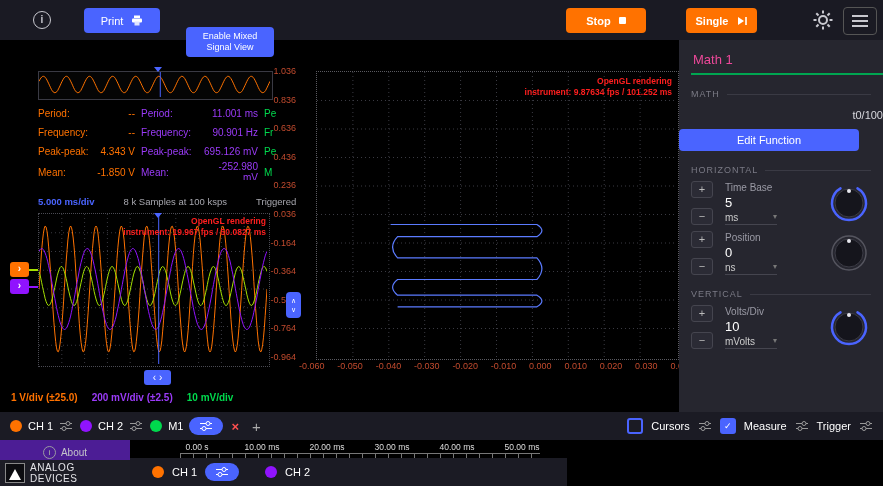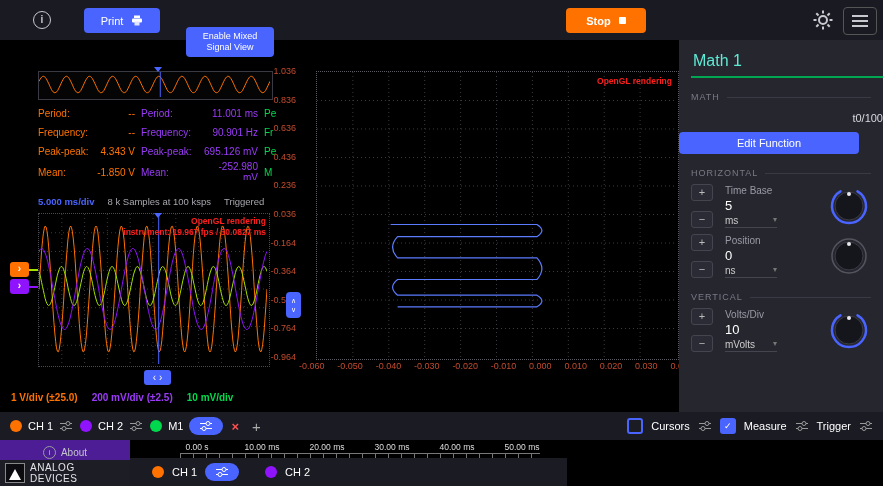--- a/index.html
+++ b/index.html
@@ -26,21 +26,21 @@
   .preview{position:absolute;left:38px;top:71px;width:233px;height:27px;border:1px solid #3a3a44;background:#050505;}
   .preview svg,.scope svg,.xyplot svg{position:absolute;left:0;top:0;}
   .trig-flag{position:absolute;left:154px;top:67px;width:0;height:0;border-left:4px solid transparent;
     border-right:4px solid transparent;border-top:5px solid #4a64ff;}
   
   .meas{position:absolute;left:38px;top:104px;width:242px;font-size:10px;overflow:hidden;}
   .meas-row{display:grid;grid-template-columns:55px 48px 60px 63px 14px;height:19px;align-items:center;}
   .c1{color:#ff7200;} .c2{color:#9b3bf8;} .c3{color:#00d94d;white-space:nowrap;}
   .mv{text-align:right;padding-right:6px;}
   
-  .tbrow{position:absolute;left:38px;top:196px;width:260px;font-size:9.5px;display:flex;gap:13px;white-space:nowrap;}
+  .tbrow{position:absolute;left:38px;top:196px;width:260px;font-size:9.5px;display:flex;gap:29px;white-space:nowrap;}
   .tb-blue{color:#4a64ff;font-weight:bold;}
   .tb-gray{color:#a7a7ae;}
   
   .scope{position:absolute;left:38px;top:213px;width:230px;height:152px;border:1px dotted #4a4a52;background:#000;}
   .gl-text{position:absolute;right:3px;top:2px;text-align:right;color:#ff1f1f;font-size:8.5px;font-weight:bold;line-height:1.25;}
   .trig-flag2{position:absolute;left:154px;top:213px;width:0;height:0;border-left:4px solid transparent;
     border-right:4px solid transparent;border-top:5px solid #4a64ff;z-index:3;}
   .handle{position:absolute;width:19px;height:15px;border-radius:3px;color:#fff;font-size:10px;
     font-weight:bold;text-align:center;line-height:14px;cursor:pointer;z-index:2;}
   .h-orange{left:10px;top:262px;background:#ff7200;}
@@ -57,21 +57,21 @@
   .xyplot{position:absolute;left:316px;top:71px;width:361px;height:287px;border:1px dotted #5a5a60;background:#000;}
   .xlabels{position:absolute;left:299px;top:361px;width:394px;display:flex;justify-content:space-between;
     font-size:9px;color:#c24b2e;}
   .xy-gl{position:absolute;left:430px;top:76px;width:242px;text-align:right;color:#ff1f1f;
     font-size:8.5px;font-weight:bold;line-height:1.25;z-index:2;}
   .vhandle{position:absolute;left:286px;top:292px;width:15px;height:26px;background:#4a64ff;border-radius:4px;
     color:#fff;font-size:7px;display:flex;flex-direction:column;align-items:center;justify-content:center;
     gap:1px;cursor:pointer;z-index:3;}
   
   .panel{position:absolute;left:679px;top:40px;width:204px;height:372px;background:#26262f;}
-  .ptitle{padding:12px 14px 6px;color:#5eead4;font-size:16px;}
+  .ptitle{padding:12px 14px 6px;color:#ec4899;font-size:13px;}
   .pline{height:2px;background:#00a651;margin-left:12px;}
   .sect{display:flex;align-items:center;gap:7px;margin:14px 12px 0;color:#7a7a85;font-size:9px;letter-spacing:1px;}
   .sect::after{content:"";flex:1;height:1px;background:#3a3a44;}
   .func{margin-top:10px;text-align:right;color:#d8d8de;font-size:11px;}
   .editbtn{display:block;margin:8px 0 0;width:180px;height:22px;background:#4a64ff;border:none;
     border-radius:4px;color:#fff;font-size:11px;cursor:pointer;font-family:inherit;}
   .ctrl{display:flex;align-items:center;margin:6px 12px 0;}
   .ctrl-btns{display:flex;flex-direction:column;gap:10px;}
   .sq{width:20px;height:15px;background:#2b2b35;border:1px solid #45454f;border-radius:3px;color:#bbb;
     font-size:11px;line-height:14px;text-align:center;cursor:pointer;}
@@ -128,20 +128,27 @@
     </svg>
   </button>
 
   <button class="btn btn-blue btn-mixed">Enable Mixed Signal View</button>
 
   <button class="btn btn-orange btn-stop">
     <span>Stop</span>
     <span class="stop-sq"></span>
   </button>
 
+  <button class="btn btn-orange btn-single">
+    <span>Single</span>
+    <svg width="11" height="10" viewBox="0 0 11 10">
+      <polygon points="1,1 7,5 1,9" fill="#fff"></polygon>
+        <rect x="8.2" y="1" width="1.6" height="8" fill="#fff"></rect>
+    </svg>
+  </button>
 
   <div class="gear">
     <svg width="20" height="20" viewBox="0 0 20 20">
       <circle cx="10" cy="10" r="4" fill="none" stroke="#c8c8cf" stroke-width="2"></circle>
       <g stroke="#c8c8cf" stroke-width="2">
         <line x1="10" y1="0.5" x2="10" y2="3.5"></line>
           <line x1="10" y1="16.5" x2="10" y2="19.5"></line>
         <line x1="0.5" y1="10" x2="3.5" y2="10"></line>
           <line x1="16.5" y1="10" x2="19.5" y2="10"></line>
         <line x1="3.3" y1="3.3" x2="5.5" y2="5.5"></line>
@@ -291,20 +298,21 @@
         <line y1="199.5" y2="199.5" x1="0" x2="359"></line>
         <line y1="228" y2="228" x1="0" x2="359"></line>
         <line y1="256.5" y2="256.5" x1="0" x2="359"></line>
       </g>
     <path fill="none" stroke-width="1.2" d="M73.6,152.5L219.9,152.5Q229.9,158.6 219.9,164.7L80.6,164.7Q70.6,175.3 80.6,185.8L219.9,185.8Q229.9,196.6 219.9,207.5L80.6,207.5Q70.6,215.3 80.6,223.2L219.9,223.2Q229.9,229.0 219.9,234.8L80.6,234.8" stroke="#5b7bff"></path>
   </svg>
 </div>
 
 <div class="xy-gl">
   <div>OpenGL rendering</div>
+  <div>instrument: 9.87634 fps / 101.252 ms</div>
 </div>
 
 <div class="vhandle">
   <span>∧</span>
   <span>∨</span>
 </div>
 
 <div class="xlabels">
   <span>-0.060</span>
     <span>-0.050</span>

